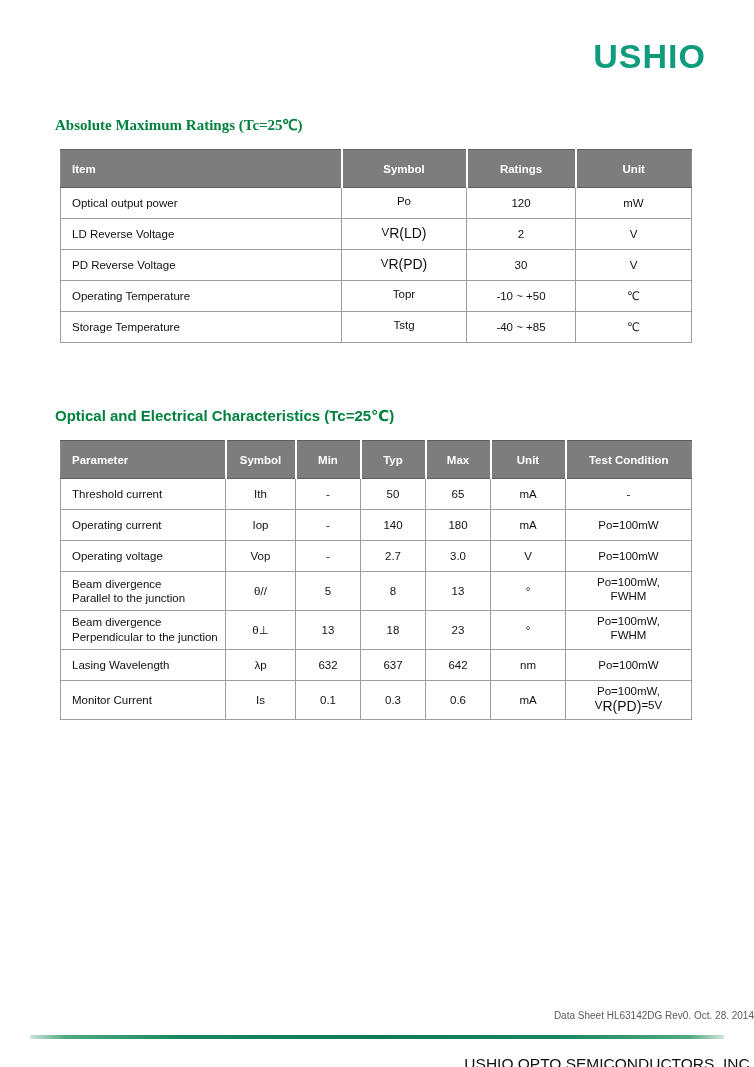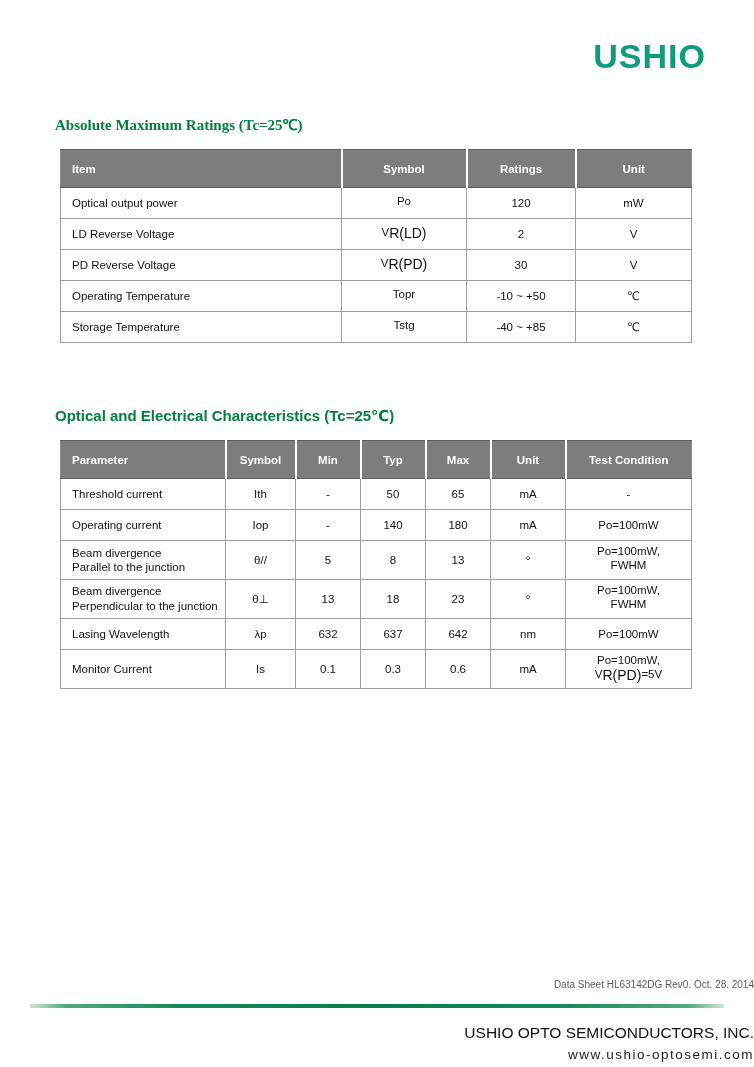--- a/index.html
+++ b/index.html
@@ -194,20 +194,35 @@
         <td>140</td>
         <td>180</td>
         <td>mA</td>
         <td>
             <div>Po=100mW</div>
             <div><span></span><span class="sub"></span><span></span></div>
           </td>
       </tr>
       <tr>
         <td class="left">
+            <div>Operating voltage</div>
+            <div></div>
+          </td>
+        <td>Vop</td>
+        <td>-</td>
+        <td>2.7</td>
+        <td>3.0</td>
+        <td>V</td>
+        <td>
+            <div>Po=100mW</div>
+            <div><span></span><span class="sub"></span><span></span></div>
+          </td>
+      </tr>
+      <tr>
+        <td class="left">
             <div>Beam divergence</div>
             <div>Parallel to the junction</div>
           </td>
         <td>θ//</td>
         <td>5</td>
         <td>8</td>
         <td>13</td>
         <td>°</td>
         <td>
             <div>Po=100mW,</div>

